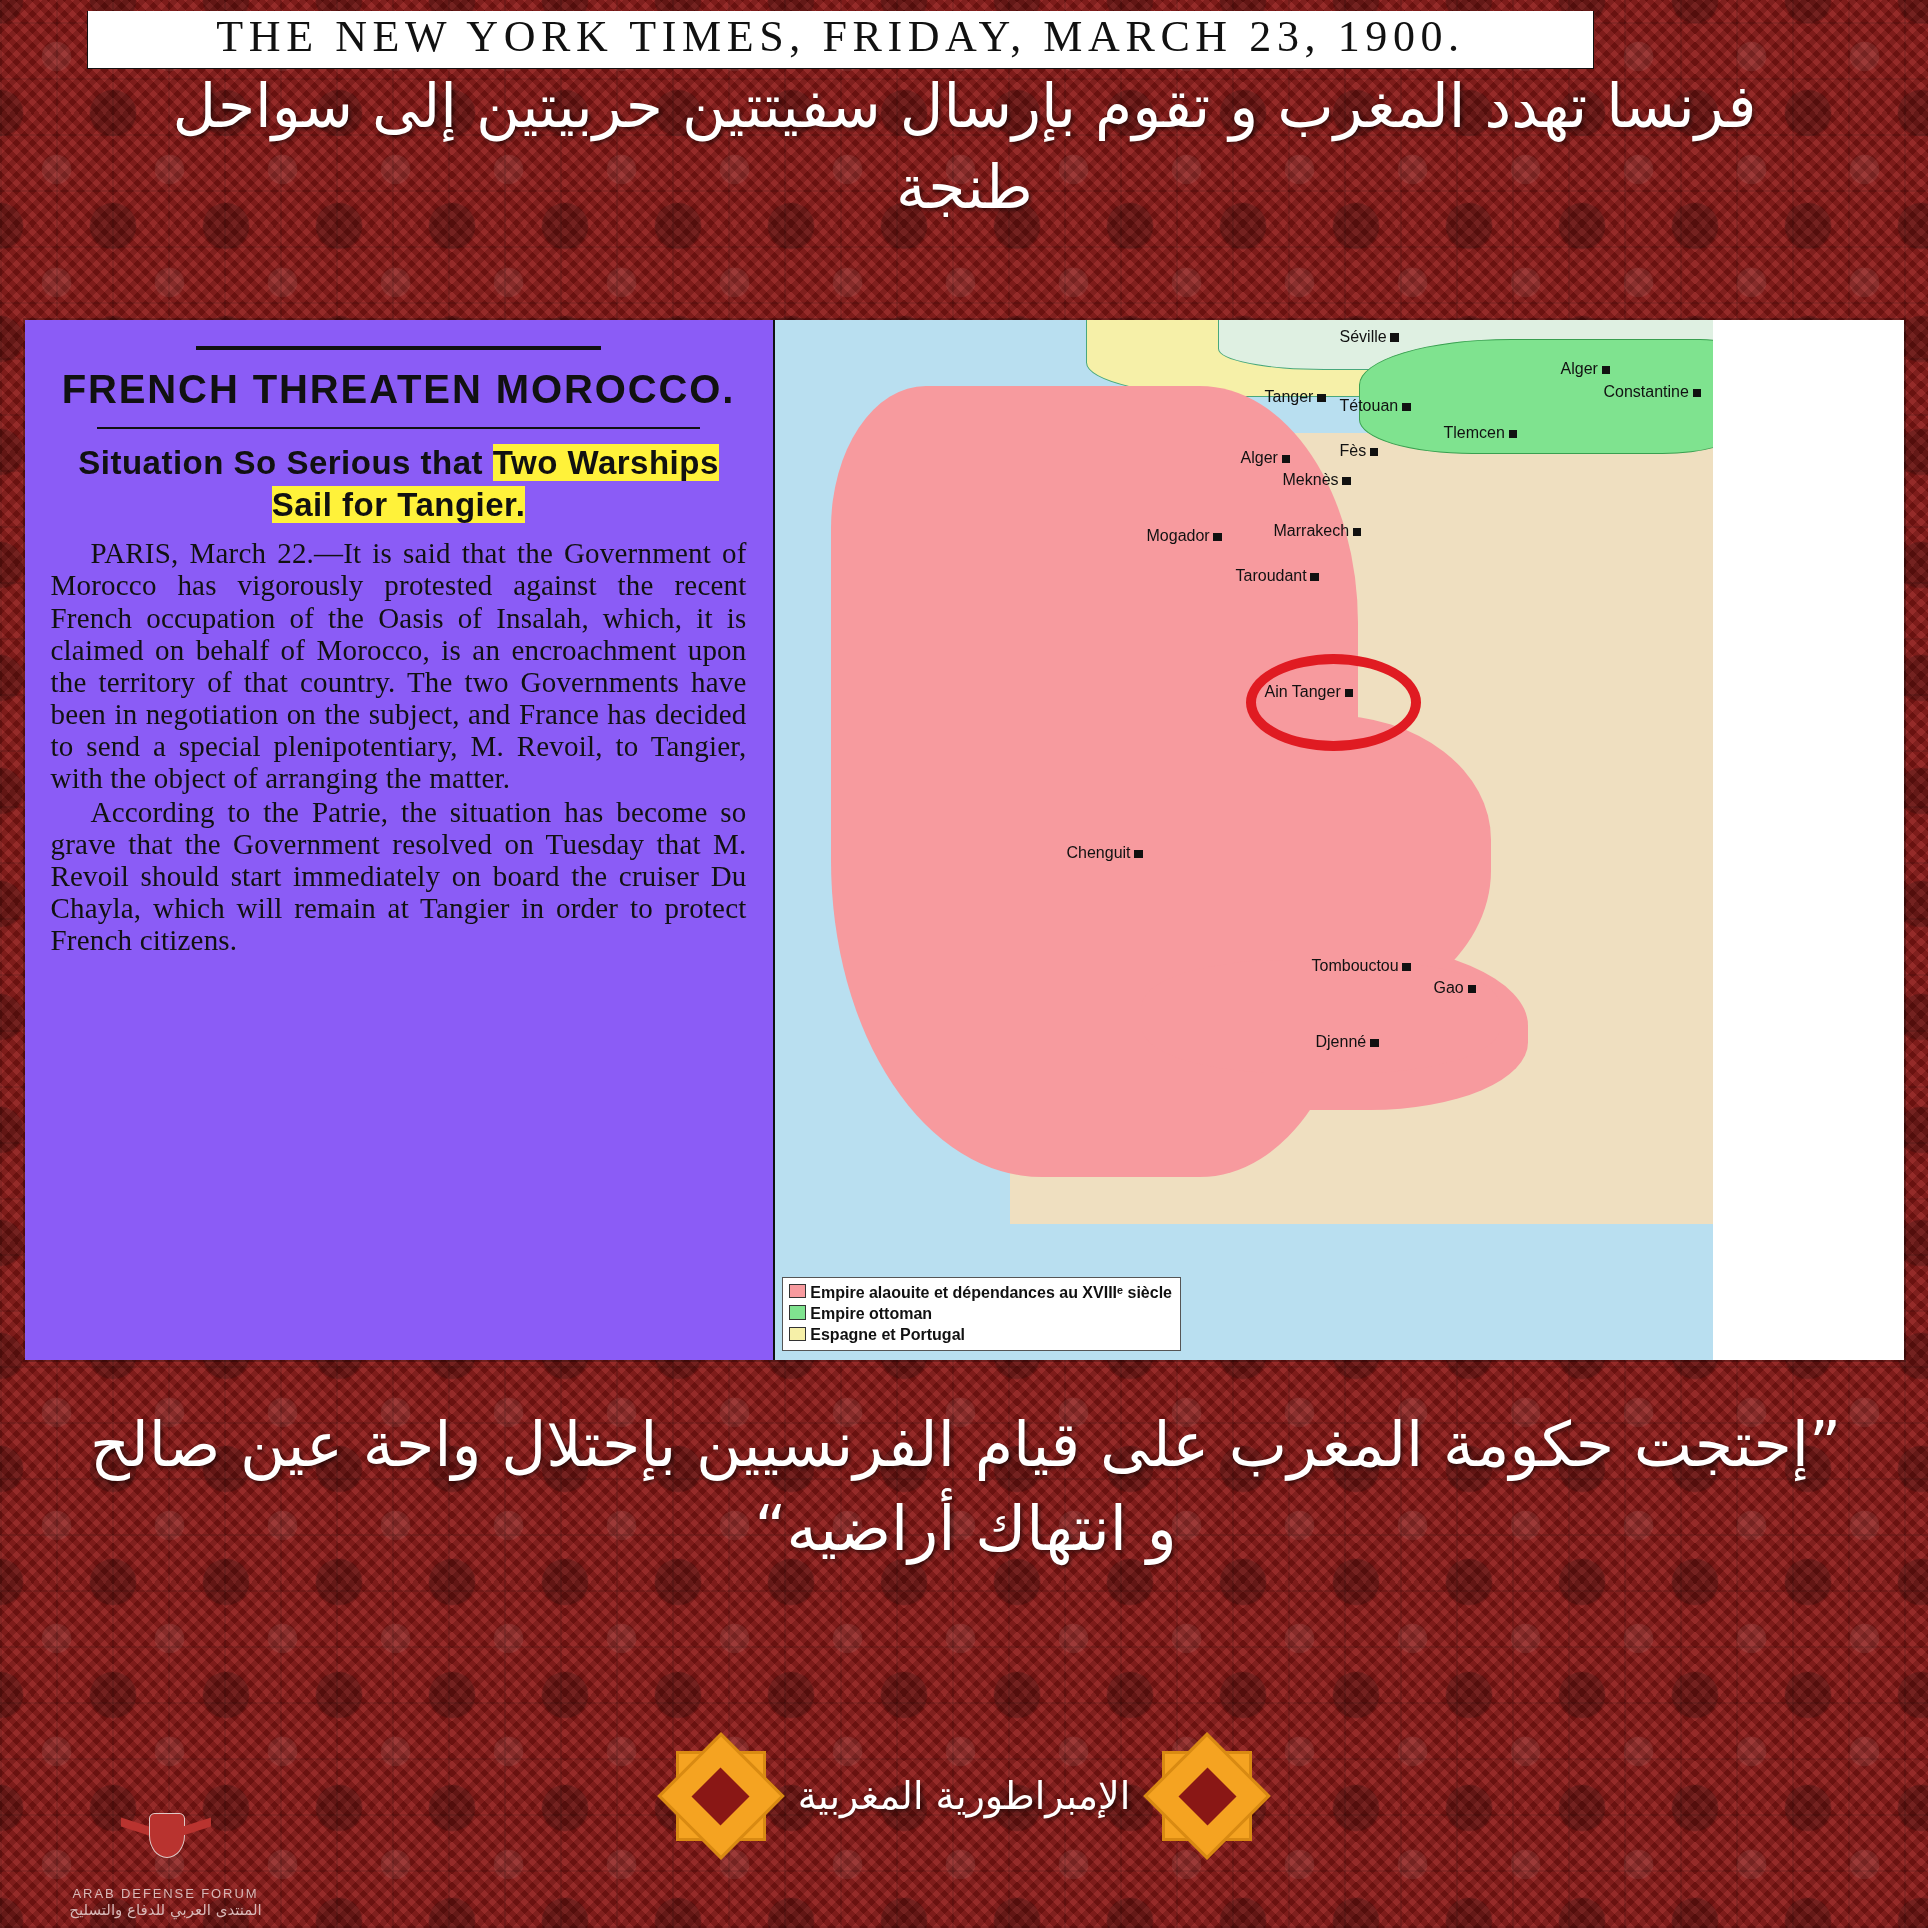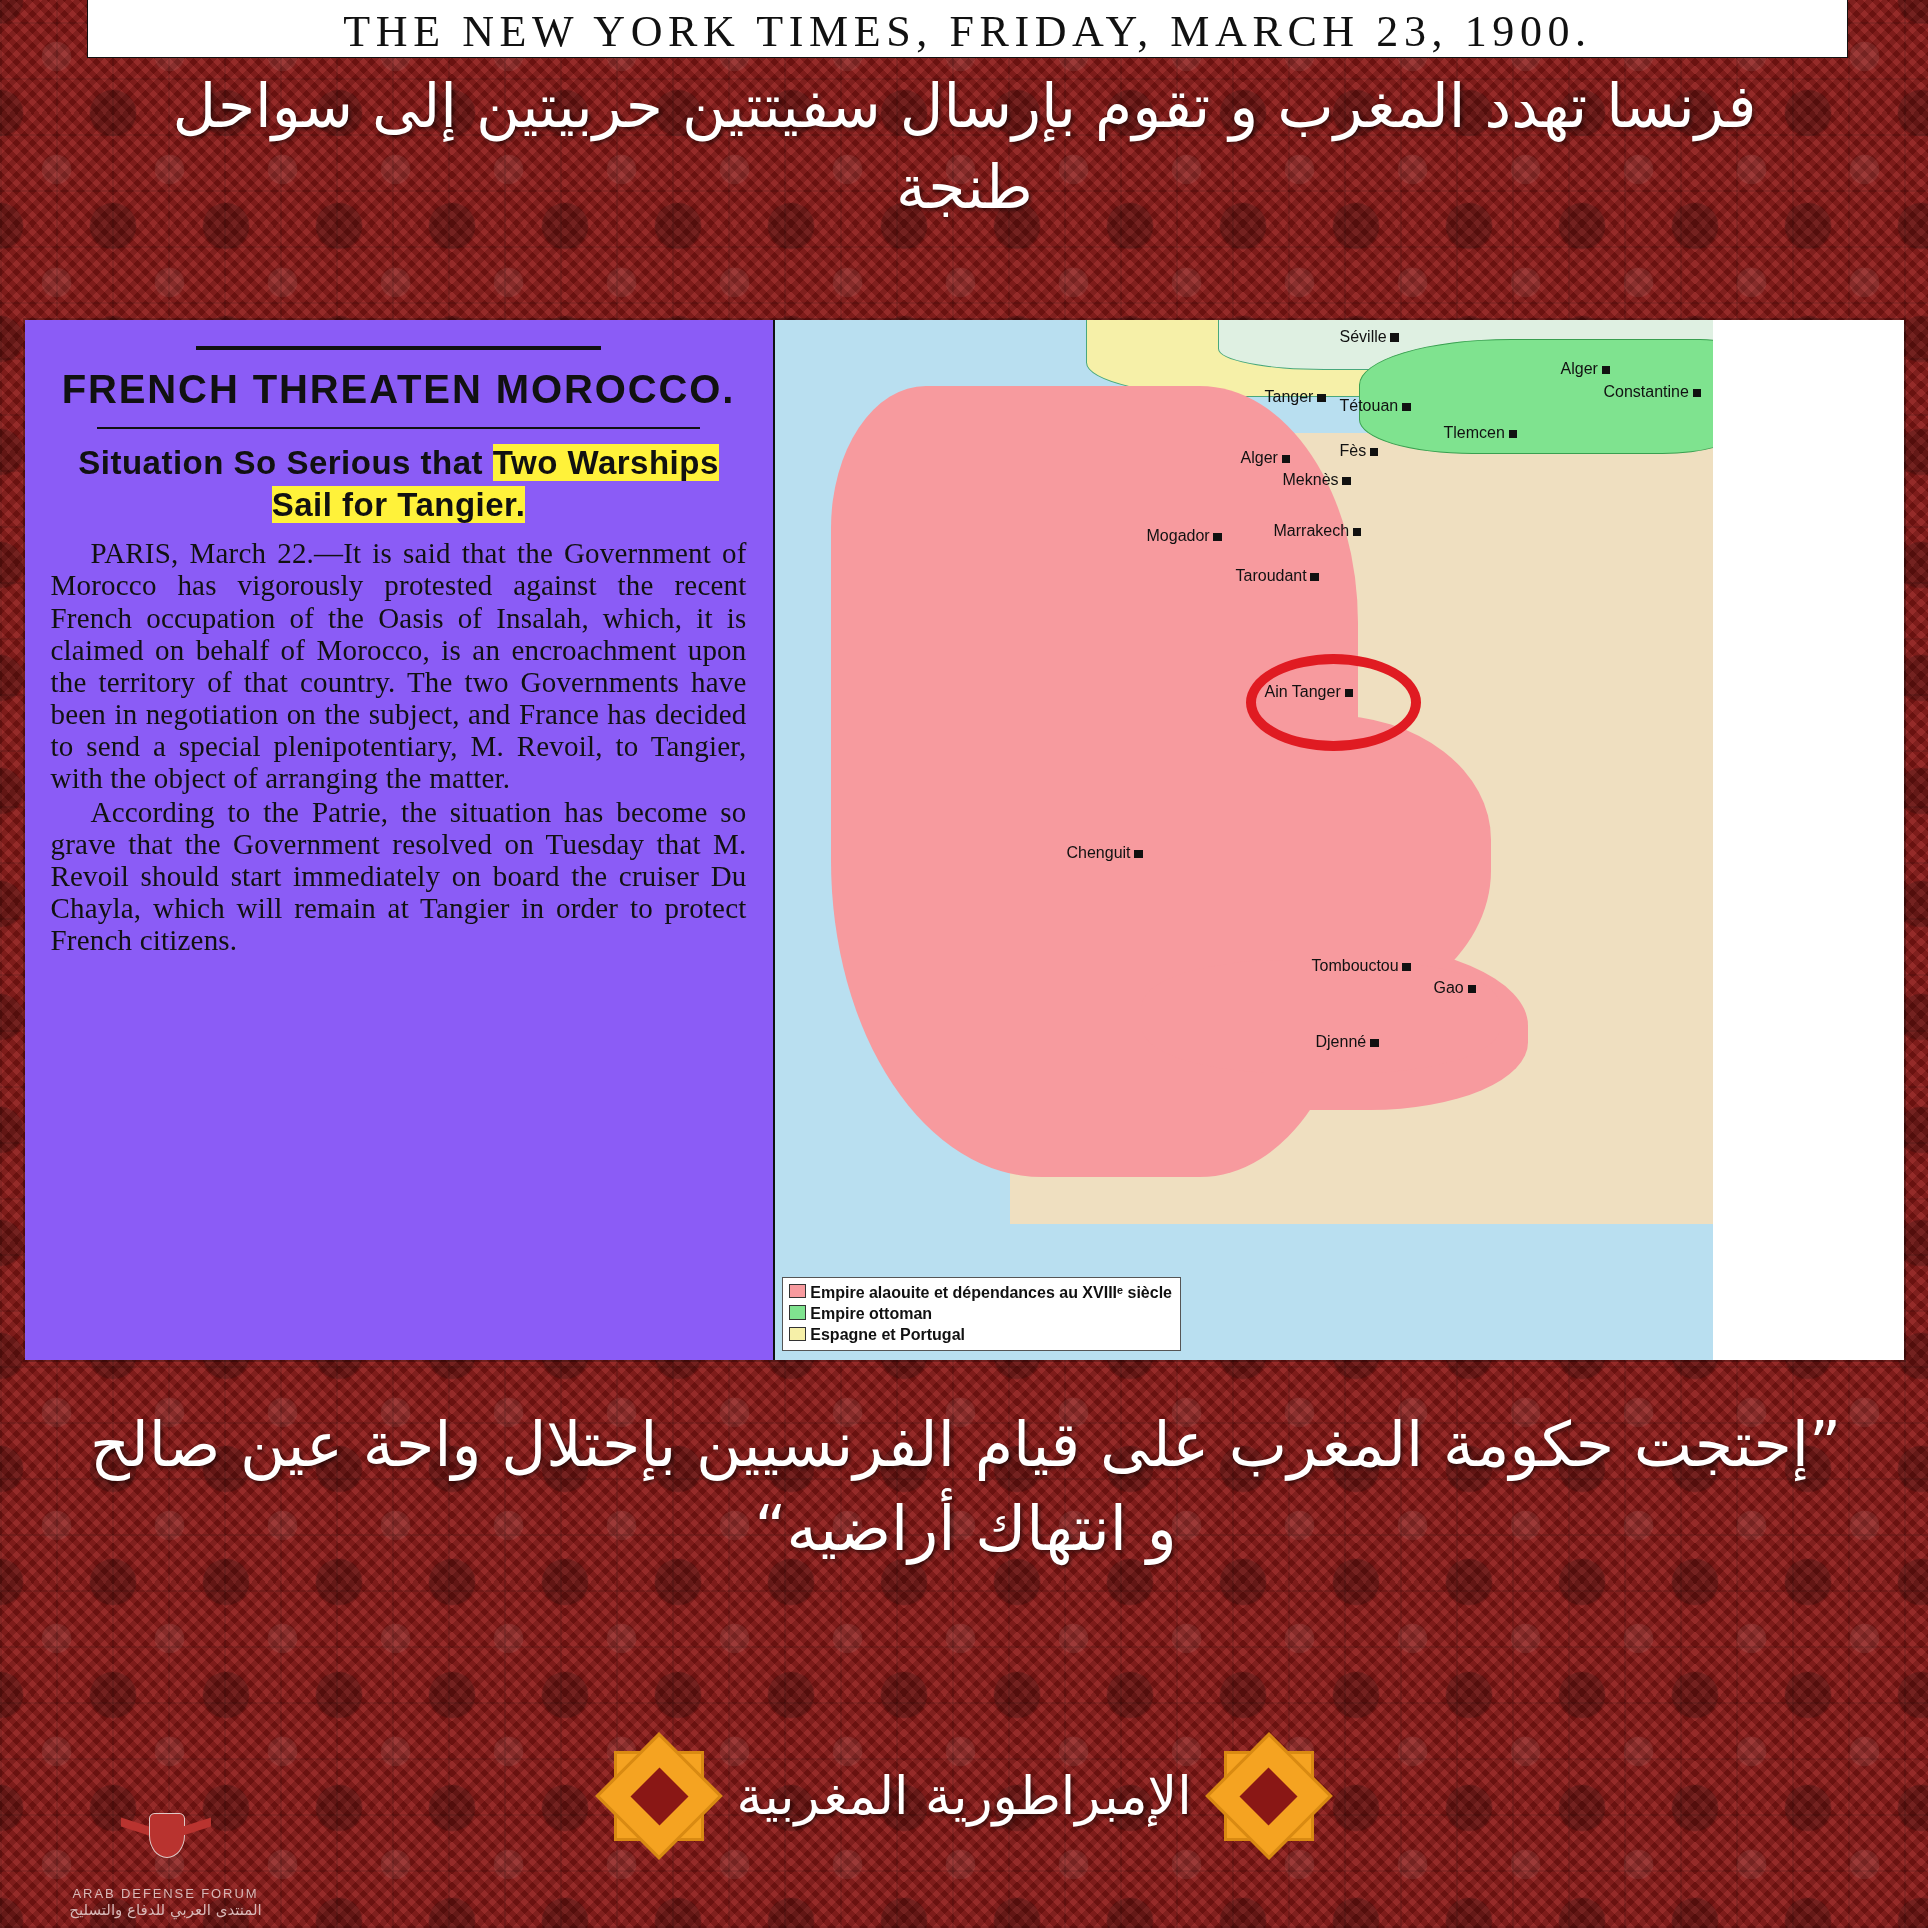--- a/index.html
+++ b/index.html
@@ -24,23 +24,23 @@
   }
   #bg::after{
     content:"";position:absolute;inset:0;
     background-image:
       repeating-linear-gradient(0deg, rgba(0,0,0,.10) 0 1.9px, transparent 1.9px 56px),
       repeating-linear-gradient(90deg, rgba(0,0,0,.10) 0 1.9px, transparent 1.9px 56px);
   }
 
   
   #masthead{
-    position:absolute;left:87px;top:0;width:1761px;height:58px;
+    position:absolute;left:87px;top:11px;width:1507px;height:58px;
     background:#fff;border:1.9px solid #111;border-top:none;
-    display:flex;align-items:flex-end;justify-content:center;
+    display:flex;align-items:flex-start;justify-content:center;
     box-sizing:border-box;
   }
   #masthead .mh-text{
     font-family:"Liberation Serif",serif;
     font-size:44px;letter-spacing:5.6px;color:#111;white-space:nowrap;
     font-weight:400;
   }
 
   
   .arabic{
@@ -149,21 +149,21 @@
   #quote{
     position:absolute;left:85px;top:1403px;width:1761px;
     font-size:62px;
   }
   
   #brand-row{
     position:absolute;left:0;top:1751px;width:1928px;
     display:flex;align-items:center;justify-content:center;gap:32px;
   }
   #brand-text{
-    font-size:52px;color:#fff;direction:rtl;
+    font-size:38px;color:#fff;direction:rtl;
     font-family:"DejaVu Sans",sans-serif;
     text-shadow:1.9px 1.9px 4.7px rgba(0,0,0,.5);
   }
   .star8{
     width:90px;height:90px;position:relative;
   }
   .star8 span{
     position:absolute;inset:0;background:#f5a321;border:3.8px solid #d98a12;box-sizing:border-box;
   }
   .star8 span:nth-child(2){transform:rotate(45deg);}

